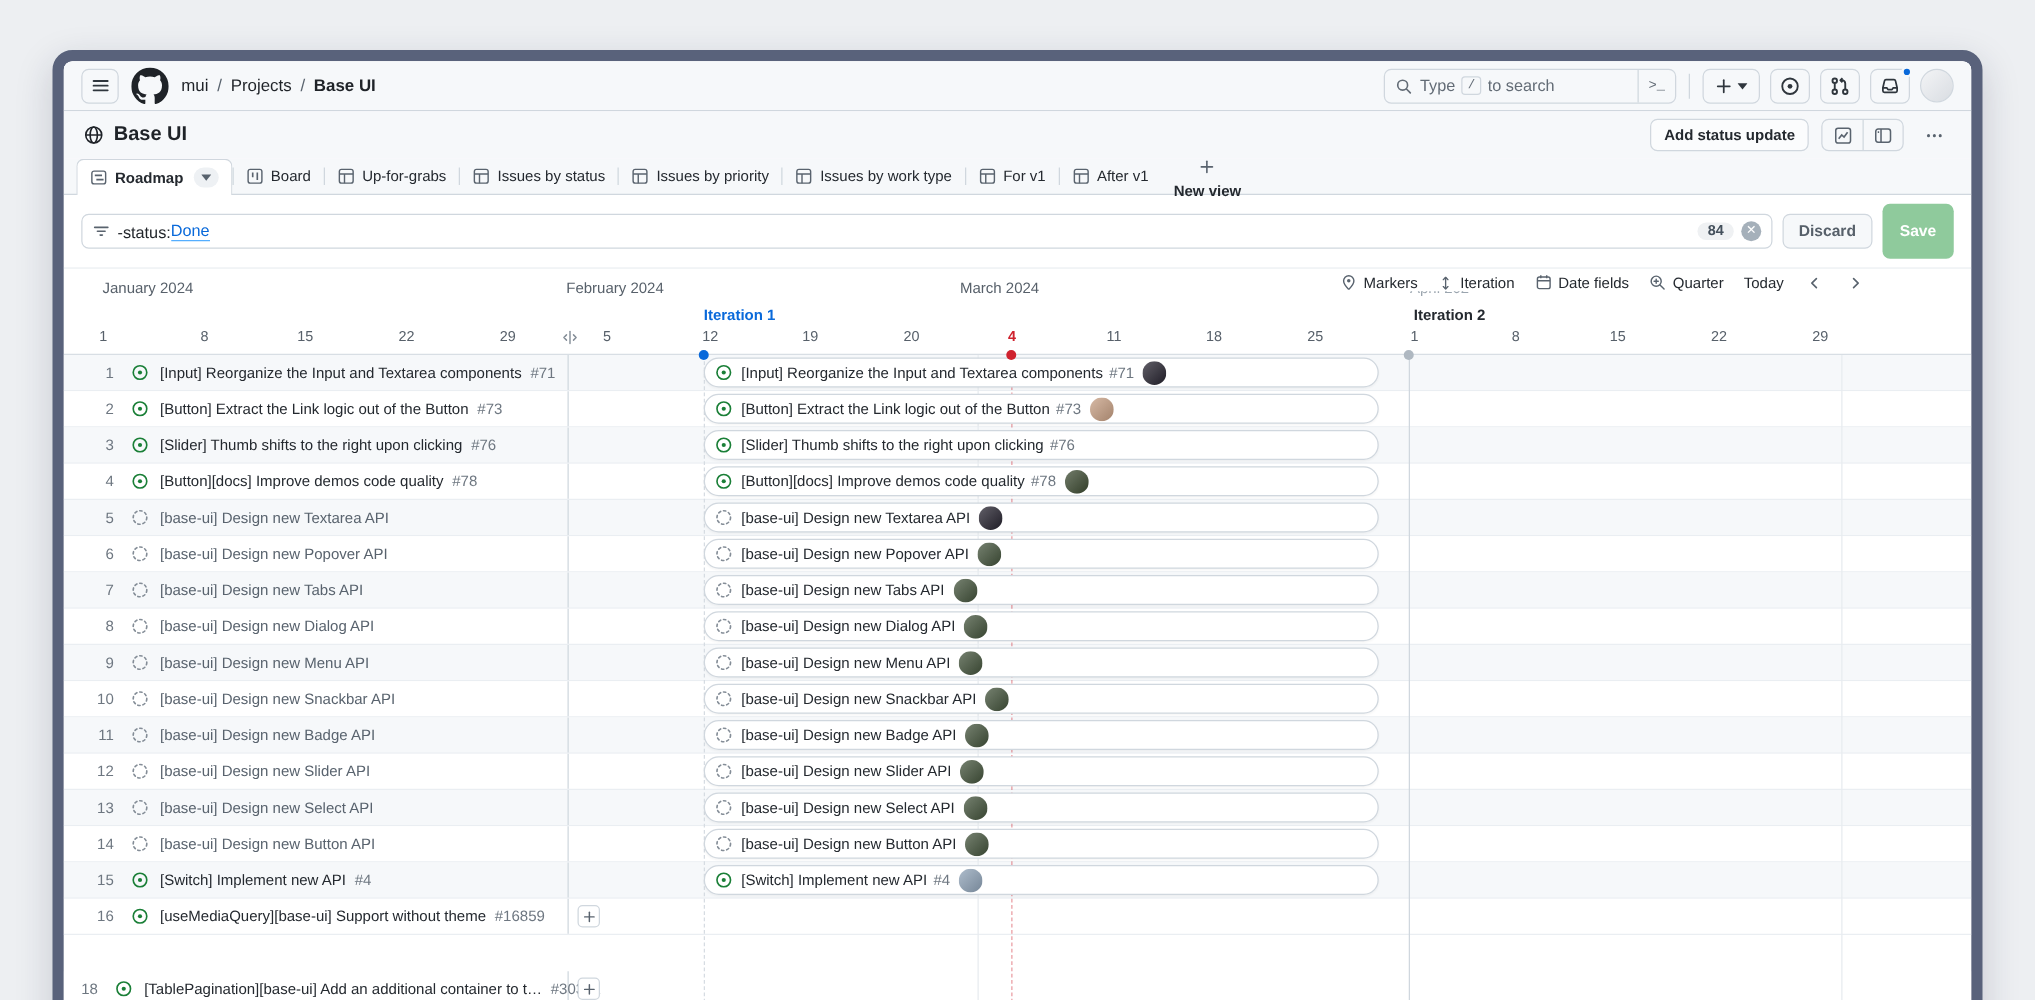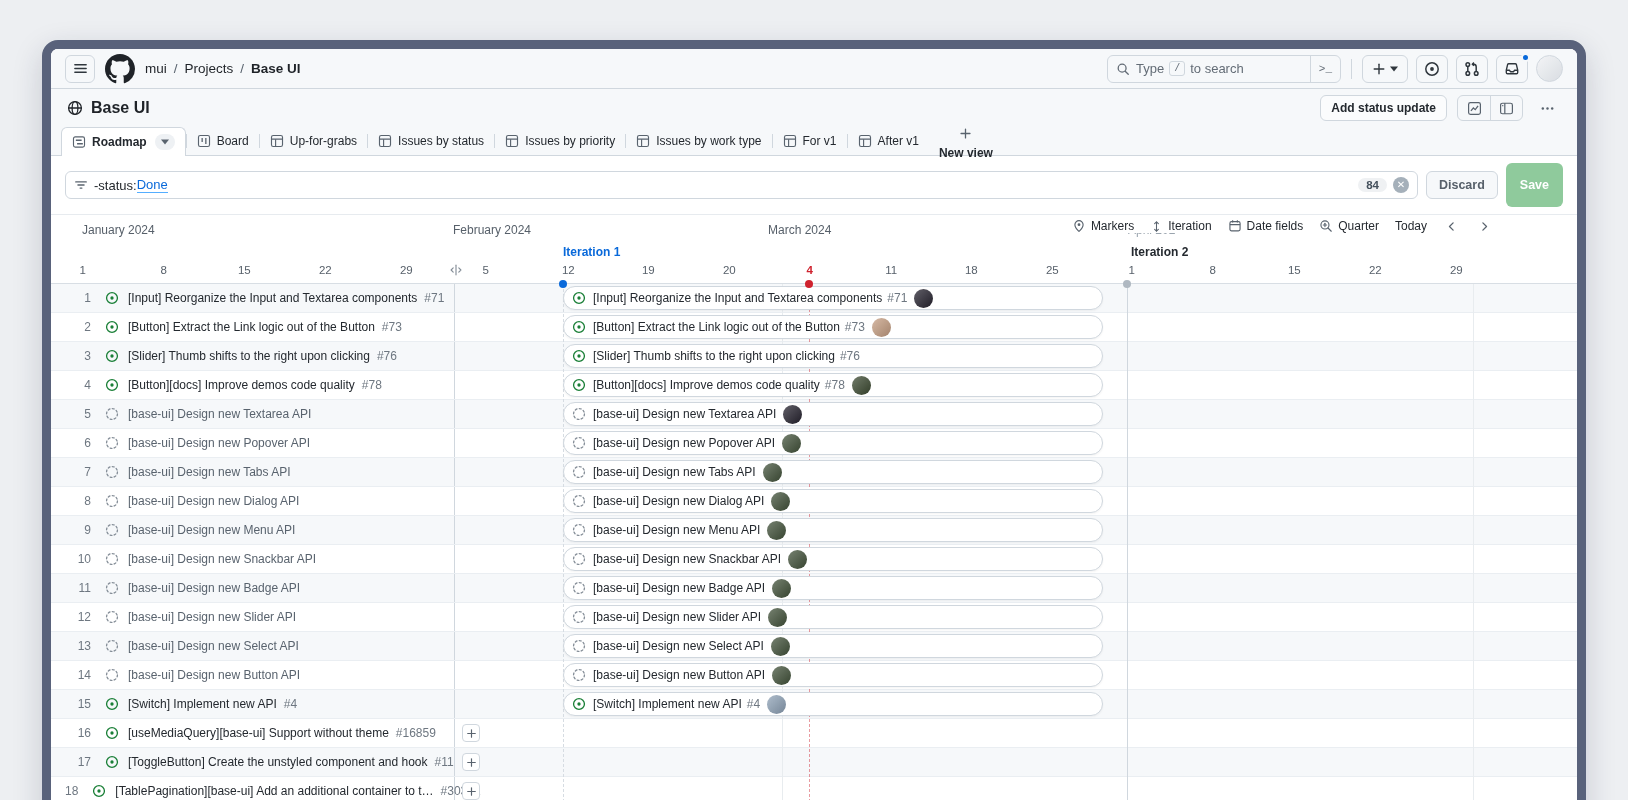--- a/index.html
+++ b/index.html
@@ -814,39 +814,20 @@
               <span class="row-title">[useMediaQuery][base-ui] Support without theme</span>
               <span class="row-issue-num">#16859</span>
             </div>
             <div class="add-btn">
               <svg viewBox="0 0 16 16" width="11" height="11" stroke="currentColor" stroke-width="1.7" stroke-linecap="round">
                 <line x1="8" y1="2.5" x2="8" y2="13.5"></line>
                 <line x1="2.5" y1="8" x2="13.5" y2="8"></line>
               </svg>
             </div>
           </div>
-          <div class="rm-row alt" style="top: 464px;">
-            <div class="row-left">
-              <span class="row-num">17</span>
-              <span class="state-ico issue">
-                <svg viewBox="0 0 16 16" width="14" height="14">
-                  <circle cx="8" cy="8" r="6.2" fill="none" stroke="currentColor" stroke-width="1.5"></circle>
-                  <circle cx="8" cy="8" r="1.9" fill="currentColor"></circle>
-                </svg>
-              </span>
-              <span class="row-title">[ToggleButton] Create the unstyled component and hook</span>
-              <span class="row-issue-num">#11</span>
-            </div>
-            <div class="add-btn">
-              <svg viewBox="0 0 16 16" width="11" height="11" stroke="currentColor" stroke-width="1.7" stroke-linecap="round">
-                <line x1="8" y1="2.5" x2="8" y2="13.5"></line>
-                <line x1="2.5" y1="8" x2="13.5" y2="8"></line>
-              </svg>
-            </div>
-          </div>
           <div class="rm-row" style="top: 493px;">
             <div class="row-left">
               <span class="row-num">18</span>
               <span class="state-ico issue">
                 <svg viewBox="0 0 16 16" width="14" height="14">
                   <circle cx="8" cy="8" r="6.2" fill="none" stroke="currentColor" stroke-width="1.5"></circle>
                   <circle cx="8" cy="8" r="1.9" fill="currentColor"></circle>
                 </svg>
               </span>
               <span class="row-title">[TablePagination][base-ui] Add an additional container to t…</span>

